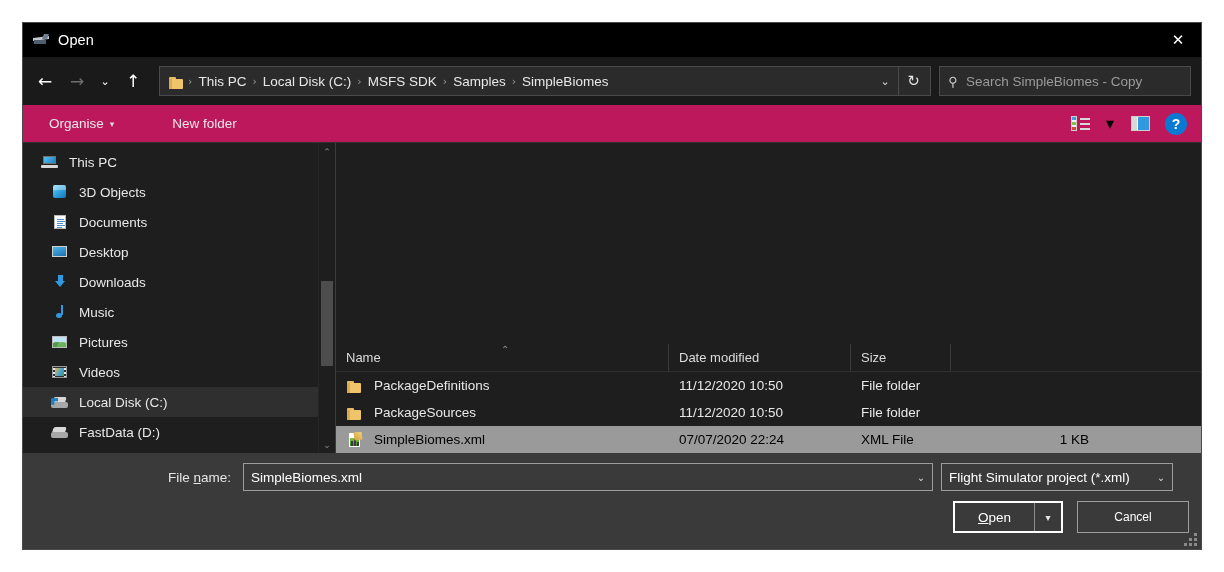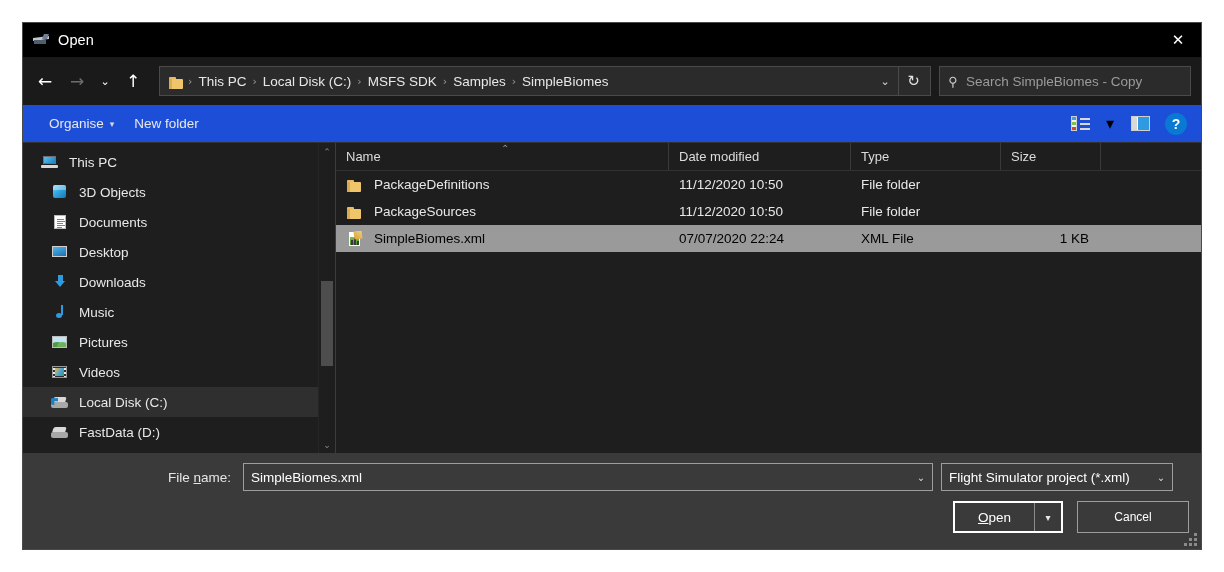--- a/index.html
+++ b/index.html
@@ -154,26 +154,27 @@
     flex: 0 0 auto;
   }
   #search-placeholder {
     color: #9b9b9b;
     font-size: 13.5px;
   }
 
   
   #toolbar {
     height: 38px;
-    background: #1d4ed8;
+    background: #be185d;
     border-bottom: 1px solid #323232;
     display: flex;
     align-items: center;
     flex: 0 0 auto;
     padding: 0 8px 0 16px;
+    gap: 38px;
   }
   .toolbar-item {
     color: #e8e8e8;
     font-size: 13.5px;
     padding: 5px 10px;
     cursor: pointer;
     display: flex;
     align-items: center;
     gap: 6px;
   }
@@ -307,20 +308,21 @@
     cursor: col-resize;
   }
 
   
   #file-pane {
     flex: 1 1 auto;
     display: flex;
     flex-direction: column;
     min-width: 0;
     background: #1e1e1e;
+    justify-content: flex-end;
   }
   #column-headers {
     height: 28px;
     display: flex;
     align-items: stretch;
     border-bottom: 1px solid #323232;
     flex: 0 0 auto;
     position: relative;
   }
   .col-head {
@@ -839,23 +841,20 @@
     <div id="file-pane">
 
       <div id="column-headers">
         <div class="col-head c-name">
           <span>Name</span>
           <span id="sort-caret">⌃</span>
         </div>
         <div class="col-head c-date">
           <span>Date modified</span>
         </div>
-        <div class="col-head c-type">
-          <span>Type</span>
-        </div>
         <div class="col-head c-size">
           <span>Size</span>
         </div>
       </div>
 
       <div id="file-rows">
 
         <div class="file-row">
           <div class="cell c-name">
             <span class="row-icon">

